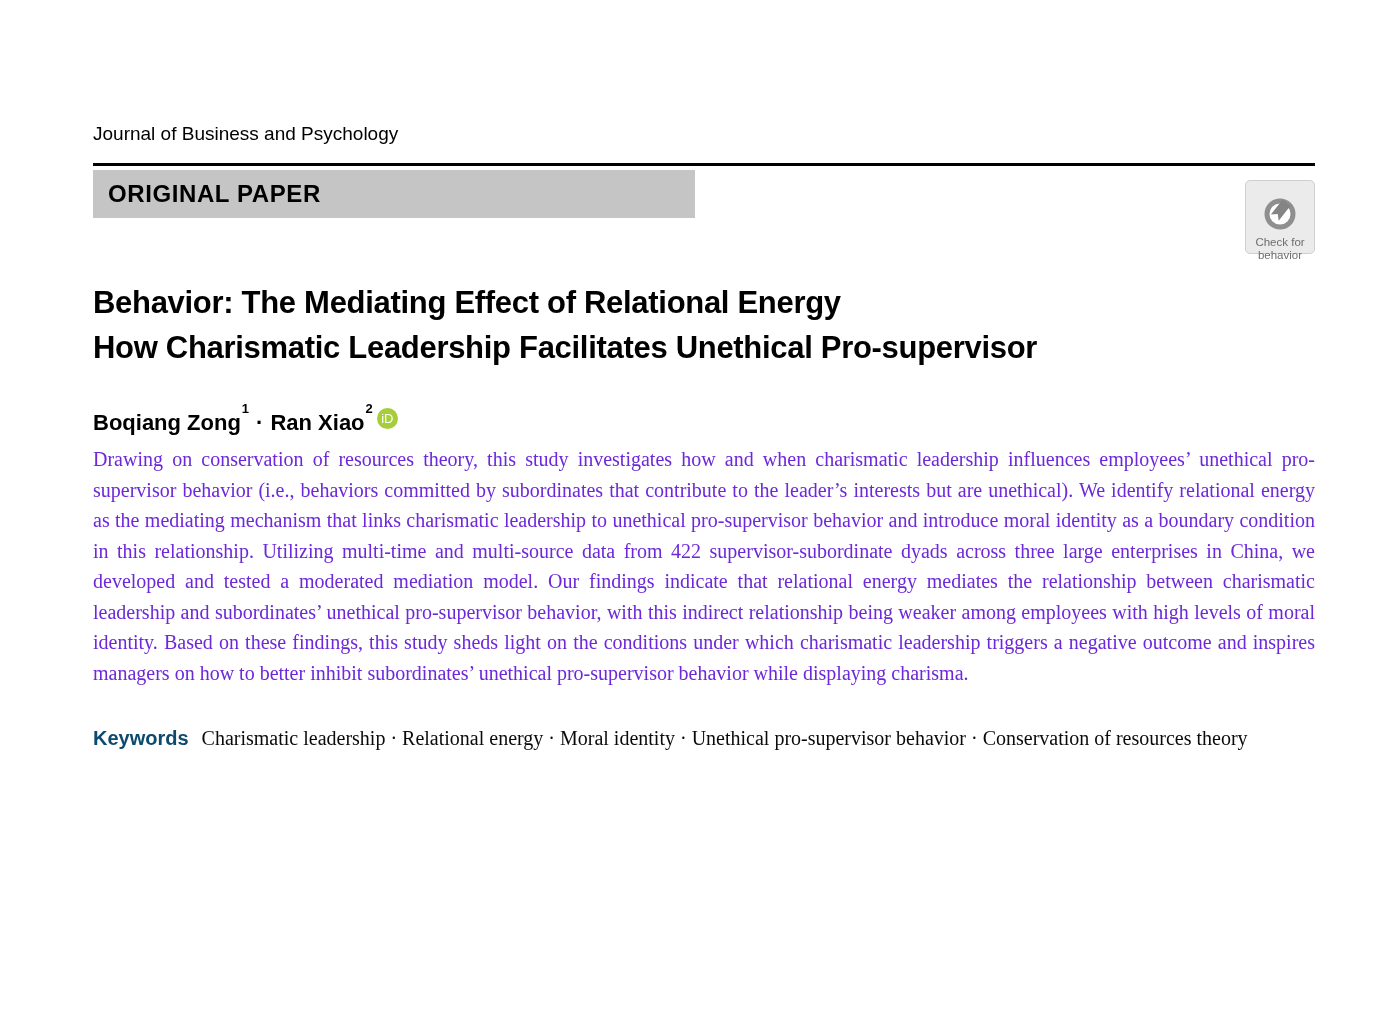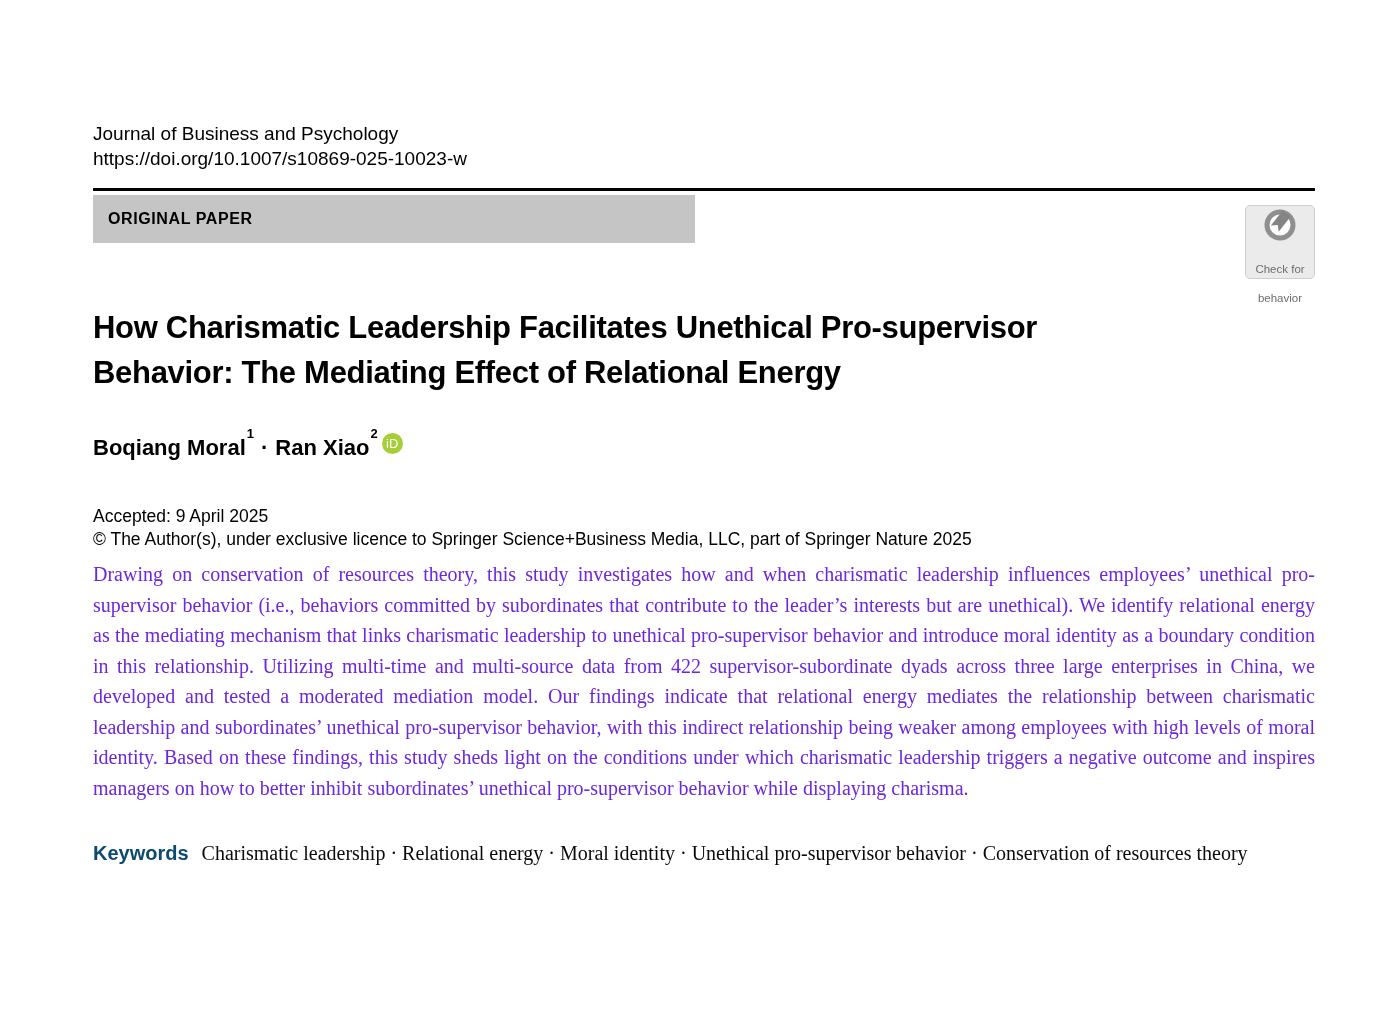--- a/index.html
+++ b/index.html
@@ -30,41 +30,40 @@
     margin-top: 4px;
     width: 602px;
     height: 48px;
     background: var(--section-bar-bg, #c5c5c5);
     display: flex;
     align-items: center;
     box-sizing: border-box;
     padding-left: 15px;
   }
   .section-bar span {
-    font-size: 16px;
+    font-size: 24px;
     font-weight: bold;
     letter-spacing: 0.6px;
   }
   .check-badge {
     position: absolute;
     top: 17px;
     right: 0;
     width: 70px;
     height: 74px;
     background: var(--badge-bg, #ebebeb);
     border: 1px solid var(--badge-border, #cfcfcf);
     border-radius: 5px;
     box-sizing: border-box;
     display: flex;
     flex-direction: column;
     align-items: center;
     justify-content: flex-start;
-    padding-top: 1px;
+    padding-top: 15px;
     cursor: pointer;
-    gap: 16px;
   }
   .badge-text {
     font-size: 11.5px;
     line-height: 13px;
     color: var(--badge-text-gray, #6d6d6d);
     text-align: center;
   }
 
   
   .title {
@@ -131,52 +130,47 @@
     color: #0c4a6e;
     margin-right: 13px;
   }
 </style>
 </head>
 <body>
 
 <div class="page">
 
   <div class="meta-line">Journal of Business and Psychology</div>
-  <div class="meta-doi">https://doi.org/10.1007/s10869-025-10023-w</div>
 
   <div class="rule-bar-wrap">
     <div class="top-rule"></div>
     <div class="section-bar">
       <span>ORIGINAL PAPER</span>
     </div>
     <div class="check-badge">
       <span>
         <svg width="36" height="36" viewBox="0 0 36 36">
           <circle cx="18" cy="18" r="13" fill="#ffffff" stroke="#8f8f8f" stroke-width="5"></circle>
           <path d="M13 4.5 h10 v19 l-5 -4.8 l-5 4.8 z" fill="#848484" transform="rotate(38 18 15)"></path>
         </svg>
       </span>
       <span class="badge-text">Check for</span>
       <span class="badge-text">behavior</span>
     </div>
   </div>
 
   <div class="title">
+    <div>Behavior: The Mediating Effect of Relational Energy</div>
     <div>How Charismatic Leadership Facilitates Unethical Pro-supervisor</div>
-    <div>Behavior: The Mediating Effect of Relational Energy</div>
   </div>
 
   <div class="authors">
-    <span class="author"><span>Boqiang Moral</span><sup class="aff">1</sup></span><span class="author-sep">·</span><span class="author"><span>Ran Xiao</span><sup class="aff">2</sup></span><span class="orcid">iD</span>
+    <span class="author"><span>Boqiang Zong</span><sup class="aff">1</sup></span><span class="author-sep">·</span><span class="author"><span>Ran Xiao</span><sup class="aff">2</sup></span><span class="orcid">iD</span>
   </div>
 
-  <div class="accepted-block">
-    <div>Accepted: 9 April 2025</div>
-    <div>© The Author(s), under exclusive licence to Springer Science+Business Media, LLC, part of Springer Nature 2025</div>
-  </div>
 
   <div class="abstract-text">Drawing on conservation of resources theory, this study investigates how and when charismatic leadership influences employees’ unethical pro-supervisor behavior (i.e., behaviors committed by subordinates that contribute to the leader’s interests but are unethical). We identify relational energy as the mediating mechanism that links charismatic leadership to unethical pro-supervisor behavior and introduce moral identity as a boundary condition in this relationship. Utilizing multi-time and multi-source data from 422 supervisor-subordinate dyads across three large enterprises in China, we developed and tested a moderated mediation model. Our findings indicate that relational energy mediates the relationship between charismatic leadership and subordinates’ unethical pro-supervisor behavior, with this indirect relationship being weaker among employees with high levels of moral identity. Based on these findings, this study sheds light on the conditions under which charismatic leadership triggers a negative outcome and inspires managers on how to better inhibit subordinates’ unethical pro-supervisor behavior while displaying charisma.</div>
 
   <div class="keywords">
     <span class="keywords-label">Keywords</span><span>Charismatic leadership · Relational energy · Moral identity · Unethical pro-supervisor behavior · Conservation of resources theory</span>
   </div>
 
 </div>
 
 </body></html>

